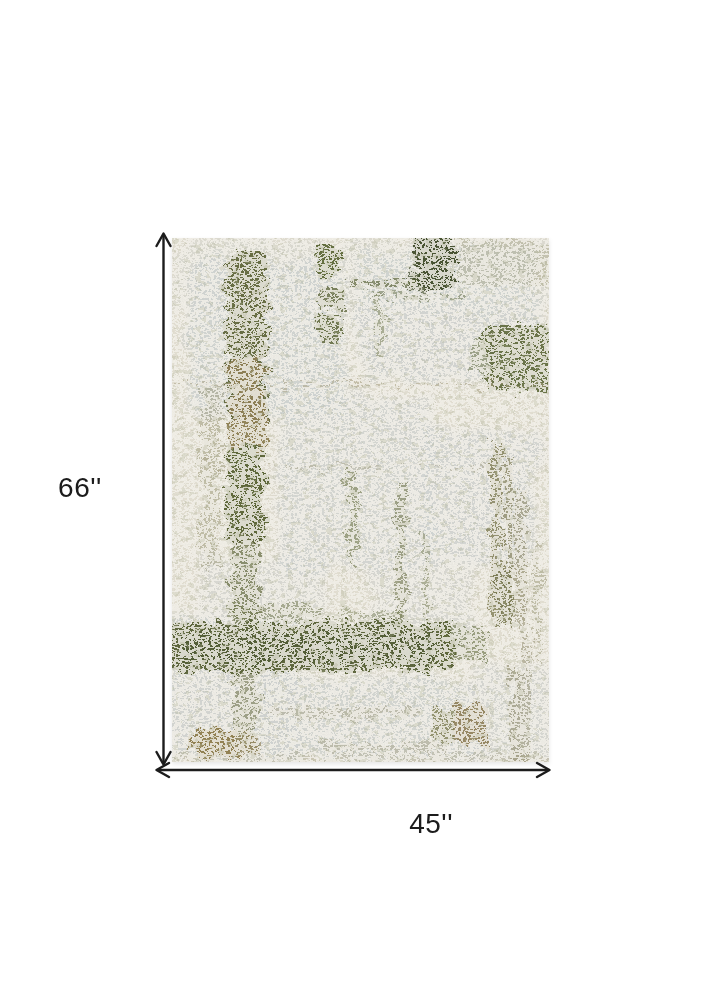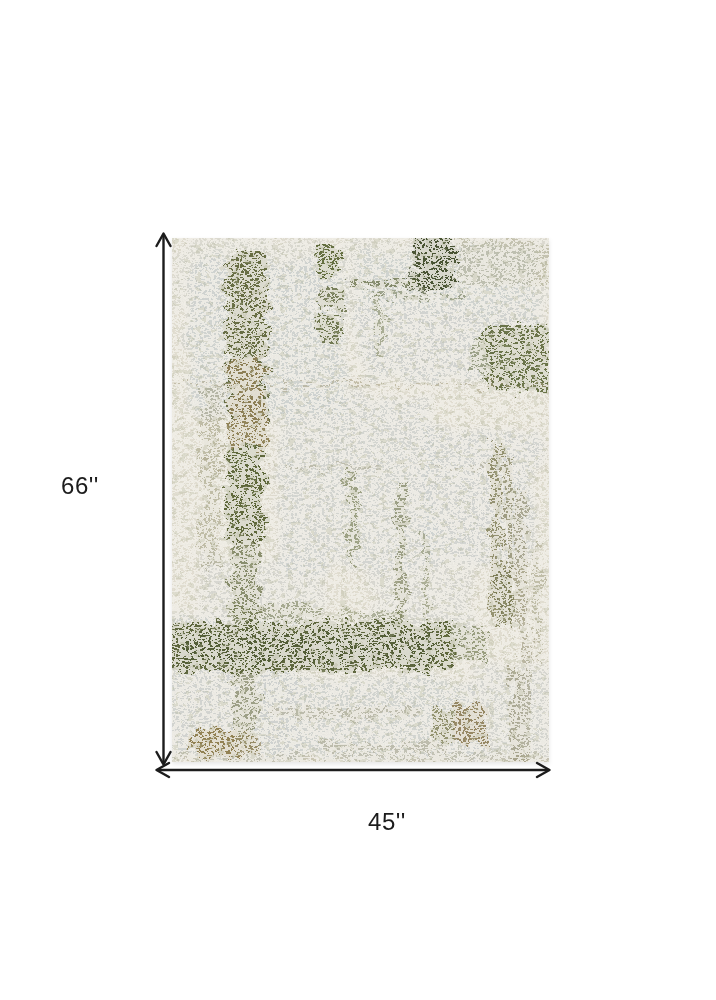--- a/index.html
+++ b/index.html
@@ -8,25 +8,25 @@
     font-family:"Liberation Sans", sans-serif;overflow:hidden;
   }
   .rug-svg{
     position:absolute;left:172px;top:238px;width:377px;height:524px;
     filter:drop-shadow(0 2px 2px rgba(0,0,0,0.10));
   }
   .arrows-svg{
     position:absolute;left:0;top:0;width:716px;height:1000px;
   }
   .dim-label{
-    position:absolute;color:#1c1c1c;font-size:24px;line-height:1.1;
+    position:absolute;color:#1c1c1c;font-size:28px;line-height:1.1;
     text-align:center;letter-spacing:0.5px;user-select:none;
   }
   .dim-label.height{left:30px;top:473px;width:100px;}
-  .dim-label.width{left:337px;top:809px;width:100px;}
+  .dim-label.width{left:353px;top:809px;width:100px;text-align:right;}
 </style>
 </head>
 <body>
 
 <div class="canvas">
 
   <svg class="rug-svg" viewBox="0 0 377 524" preserveAspectRatio="none" role="img" aria-label="Abstract distressed area rug in ivory, light gray and olive green">
     <defs>
       <clipPath id="rugClip">
           <rect x="0" y="0" width="377" height="524"></rect>

